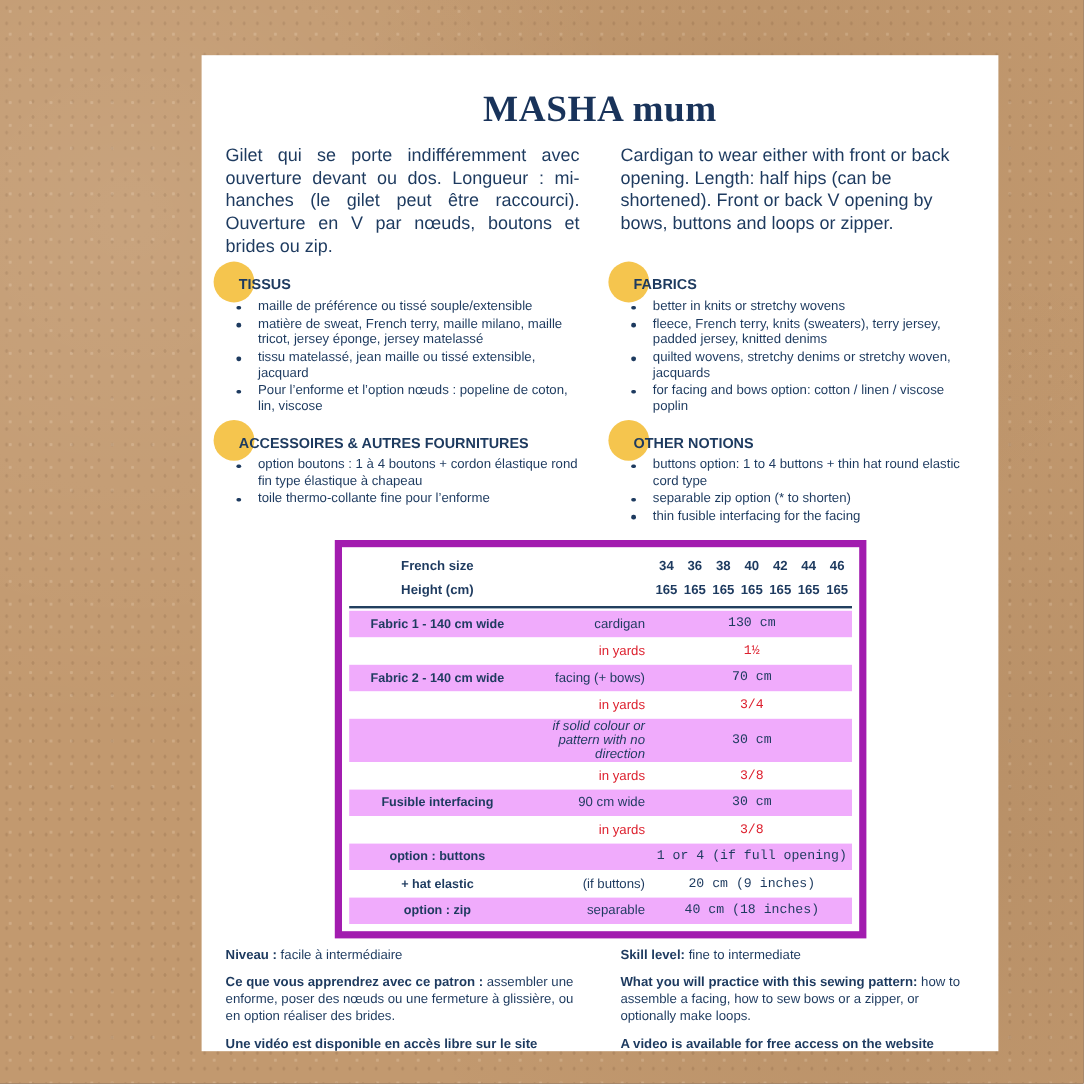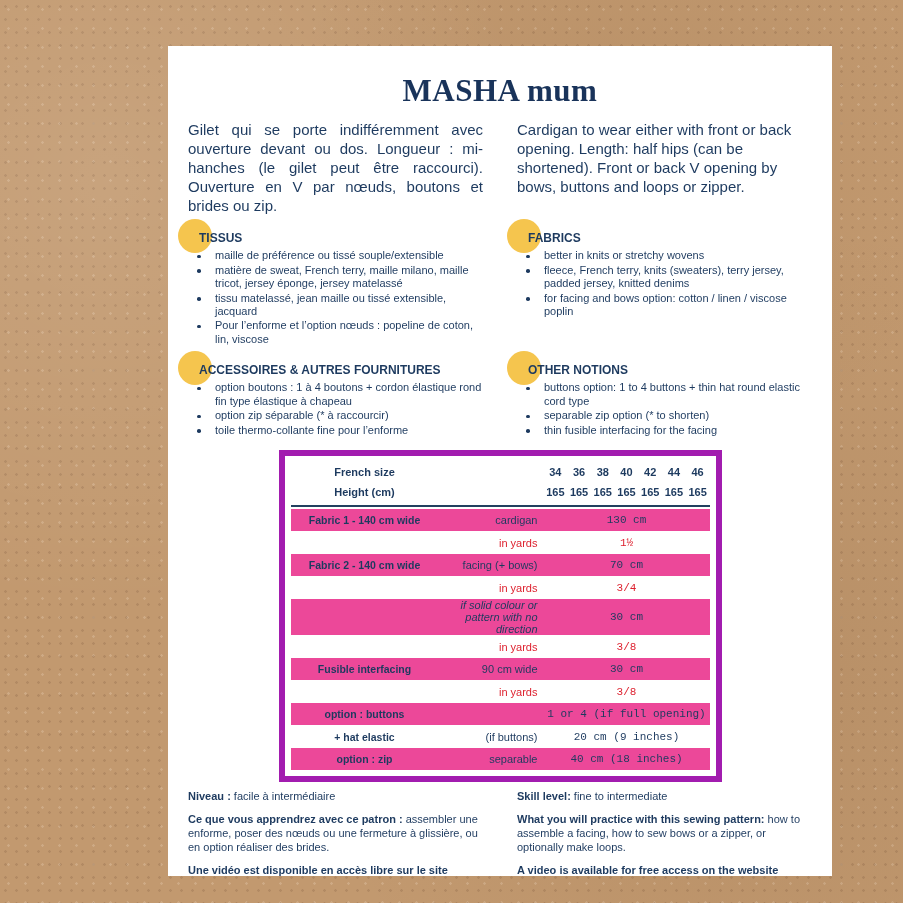--- a/index.html
+++ b/index.html
@@ -37,21 +37,21 @@
         min-height:19px;font-size:11px;}
   .t-row.hdr{grid-template-columns:148px 105px repeat(7,1fr);font-weight:bold;min-height:20px;}
   .hdr .hlbl{text-align:center;}
   .hdr .hcell{text-align:center;}
   .rule{height:2.5px;background:#22405f;margin:3px 0 1px;}
   .t-body{display:flex;flex-direction:column;gap:2px;margin-top:2px;}
   .t-row .c1{text-align:center;font-weight:bold;font-size:10.5px;}
   .t-row .c2{text-align:right;padding-right:6px;}
   .t-row .c2.italic{font-style:italic;}
   .t-row .c3{text-align:center;font-family:Liberation Mono, monospace;}
-  .t-row.shade{background:#ec4899;min-height:22px;}
+  .t-row.shade{background:#f0abfc;min-height:22px;}
   .t-row.red .c2,.t-row.red .c3{color:#dd1f2d;}
   
   .details{margin-top:8px;font-size:11px;line-height:1.27;}
   .details p{margin:0 0 9px;}
   .b{font-weight:bold;}
   .redtxt{color:#e2302a;}
 </style>
 </head>
 <body>
 
@@ -79,34 +79,34 @@
           </ul>
       </div>
       <div class="sec">
         <div class="sec-h">
           <span class="dot"></span>
           <span class="txt">FABRICS</span>
         </div>
         <ul class="blist">
             <li>better in knits or stretchy wovens</li>
             <li>fleece, French terry, knits (sweaters), terry jersey, padded jersey, knitted denims</li>
+            <li>quilted wovens, stretchy denims or stretchy woven, jacquards</li>
             <li>for facing and bows option: cotton / linen / viscose poplin</li>
           </ul>
       </div>
     </div>
 
     <div class="two-col">
       <div class="sec">
         <div class="sec-h">
           <span class="dot"></span>
           <span class="txt">ACCESSOIRES &amp; AUTRES FOURNITURES</span>
         </div>
         <ul class="blist">
             <li>option boutons : 1 à 4 boutons + cordon élastique rond fin type élastique à chapeau</li>
-            <li>option zip séparable (* à raccourcir)</li>
             <li>toile thermo-collante fine pour l’enforme</li>
           </ul>
       </div>
       <div class="sec">
         <div class="sec-h">
           <span class="dot"></span>
           <span class="txt">OTHER NOTIONS</span>
         </div>
         <ul class="blist">
             <li>buttons option: 1 to 4 buttons + thin hat round elastic cord type</li>

